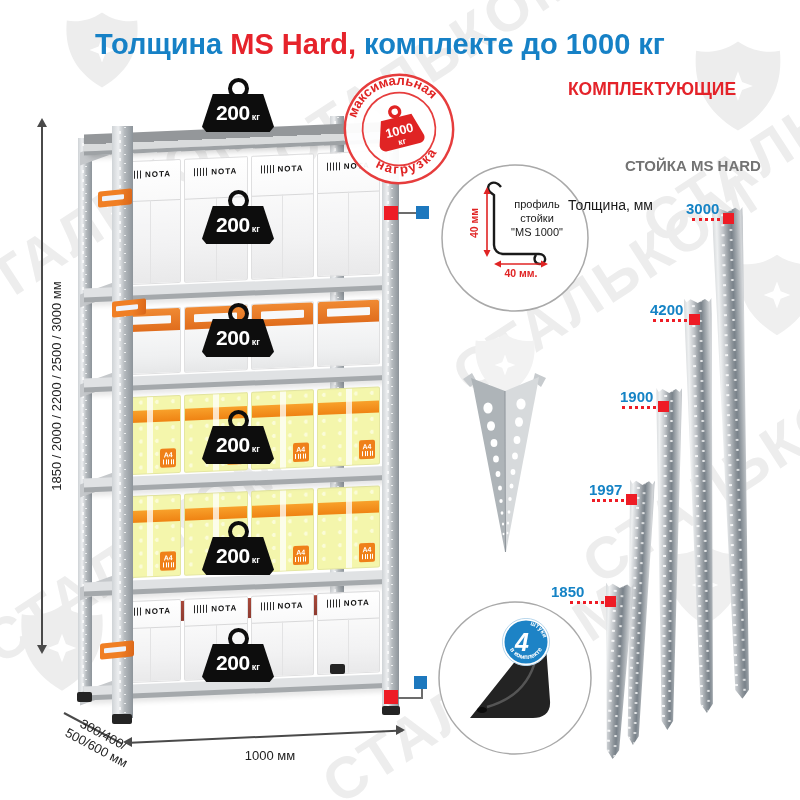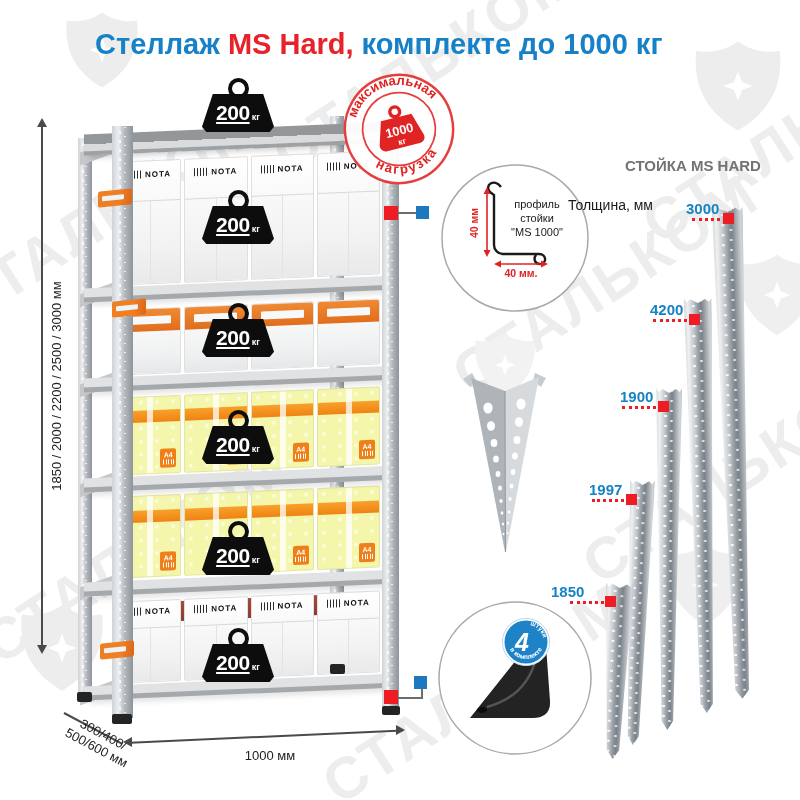--- a/index.html
+++ b/index.html
@@ -52,21 +52,21 @@
   .a4label b{color:#fff;font-size:7px;line-height:7px;}
   .a4bars{width:11px;height:5px;background:repeating-linear-gradient(90deg,#fff 0 1px,transparent 1px 2.6px);}
   .row5back{position:absolute;left:128px;top:598px;width:246px;height:20px;z-index:1;
             background:linear-gradient(180deg,#a9493b,#8d3a2f);transform:skewY(-2.4deg);}
   
   .weight{position:absolute;z-index:4;width:72px;text-align:center;}
   .w-ring{width:13px;height:13px;border:4.5px solid #0d0d0d;border-radius:50%;margin:0 auto -5px;background:transparent;}
   .w-body{position:relative;width:72px;height:38px;background:#0d0d0d;
           clip-path:polygon(15% 0,85% 0,100% 86%,94% 100%,6% 100%,0 86%);
           display:flex;align-items:center;justify-content:center;gap:2px;}
-  .w-val{color:#fff;font-size:21px;font-weight:800;letter-spacing:-.5px;text-decoration:underline;}
+  .w-val{color:#fff;font-size:21px;font-weight:800;letter-spacing:-.5px;}
   .w-unit{color:#fff;font-size:9px;font-weight:700;margin-top:7px;}
   
   .dimline-v{position:absolute;left:41px;top:120px;width:2px;height:532px;background:#4a4a4a;z-index:2;}
   .arr{position:absolute;width:0;height:0;}
   .dim-label-v{position:absolute;left:56px;top:386px;transform:translate(-50%,-50%) rotate(-90deg);
                white-space:nowrap;font-size:13px;color:#222;z-index:2;}
   .dimline{position:absolute;height:2px;background:#4a4a4a;z-index:2;transform-origin:left center;}
   .dim-label{position:absolute;font-size:13px;color:#222;z-index:2;white-space:nowrap;}
   .dim-label.diag{transform:rotate(28deg);text-align:center;line-height:15px;}
   
@@ -126,21 +126,21 @@
     </svg>
   <svg class="wm-shield" style="left:660px;top:540px;" width="90" height="90" viewBox="0 0 70 74">
       <path d="M35,4 C45,11 57,13 66,11 C68,33 62,54 35,70 C8,54 2,33 4,11 C13,13 25,11 35,4 Z" fill="#efefef"></path>
       <path d="M35,26 l3,8 8,3 -8,3 -3,8 -3,-8 -8,-3 8,-3 z" fill="#ffffff"></path>
     </svg>
   <svg class="wm-shield" style="left:470px;top:330px;" width="70" height="70" viewBox="0 0 70 74">
       <path d="M35,4 C45,11 57,13 66,11 C68,33 62,54 35,70 C8,54 2,33 4,11 C13,13 25,11 35,4 Z" fill="#f2f2f2"></path>
       <path d="M35,26 l3,8 8,3 -8,3 -3,8 -3,-8 -8,-3 8,-3 z" fill="#ffffff"></path>
     </svg>
 
-  <div class="title"><span class="t-blue">Стеллаж </span><span class="t-red">MS Hard,</span><span class="t-blue"> комплекте до 1000 кг</span></div>
+  <div class="title"><span class="t-blue">Толщина </span><span class="t-red">MS Hard,</span><span class="t-blue"> комплекте до 1000 кг</span></div>
 
   <div class="post" style="left:78px;top:138px;width:14px;height:556px;">
       <div class="dots"></div>
     </div>
   <div class="post" style="left:330px;top:116px;width:14px;height:550px;">
       <div class="dots"></div>
     </div>
 
   <div class="sideband" style="left:80px;top:146px;"></div>
   <div class="sideband" style="left:80px;top:288px;"></div>
@@ -479,21 +479,21 @@
     <circle cx="24" cy="24" r="23.6" fill="none" stroke="#b9d7ec" stroke-width="1"></circle>
     <defs>
       <path id="bArcBot" d="M 7,29 A 18,18 0 0 0 41,29" fill="none"></path>
       <path id="bArcTop" d="M 26,6.5 A 18,18 0 0 1 41.5,22" fill="none"></path>
     </defs>
     <text x="20" y="33" font-size="25" font-weight="800" fill="#ffffff" text-anchor="middle" font-style="italic">4</text>
     <text font-size="6.5" font-weight="bold" fill="#ffffff"><textPath href="#bArcTop" startOffset="50%" text-anchor="middle">штуки</textPath></text>
     <text font-size="6.5" font-weight="bold" fill="#ffffff"><textPath href="#bArcBot" startOffset="50%" text-anchor="middle">в комплекте</textPath></text>
   </svg>
 
-  <div class="comp-head"><br></div>
+  <div class="comp-head"><span>КОМПЛЕКТУЮЩИЕ</span><br></div>
   <div class="comp-sub">СТОЙКА MS HARD</div>
   <div class="hlabel">Толщина, мм</div>
 
   <div class="rpost" style="left:719px;top:207px;width:31px;height:492px;transform:rotate(-1.7deg);">
       <div class="dots"></div>
     </div>
   <div class="rpost" style="left:688px;top:298px;width:28px;height:415px;transform:rotate(-1.2deg);">
       <div class="dots"></div>
     </div>
   <div class="rpost" style="left:655px;top:388px;width:26px;height:342px;transform:rotate(0.4deg);">

